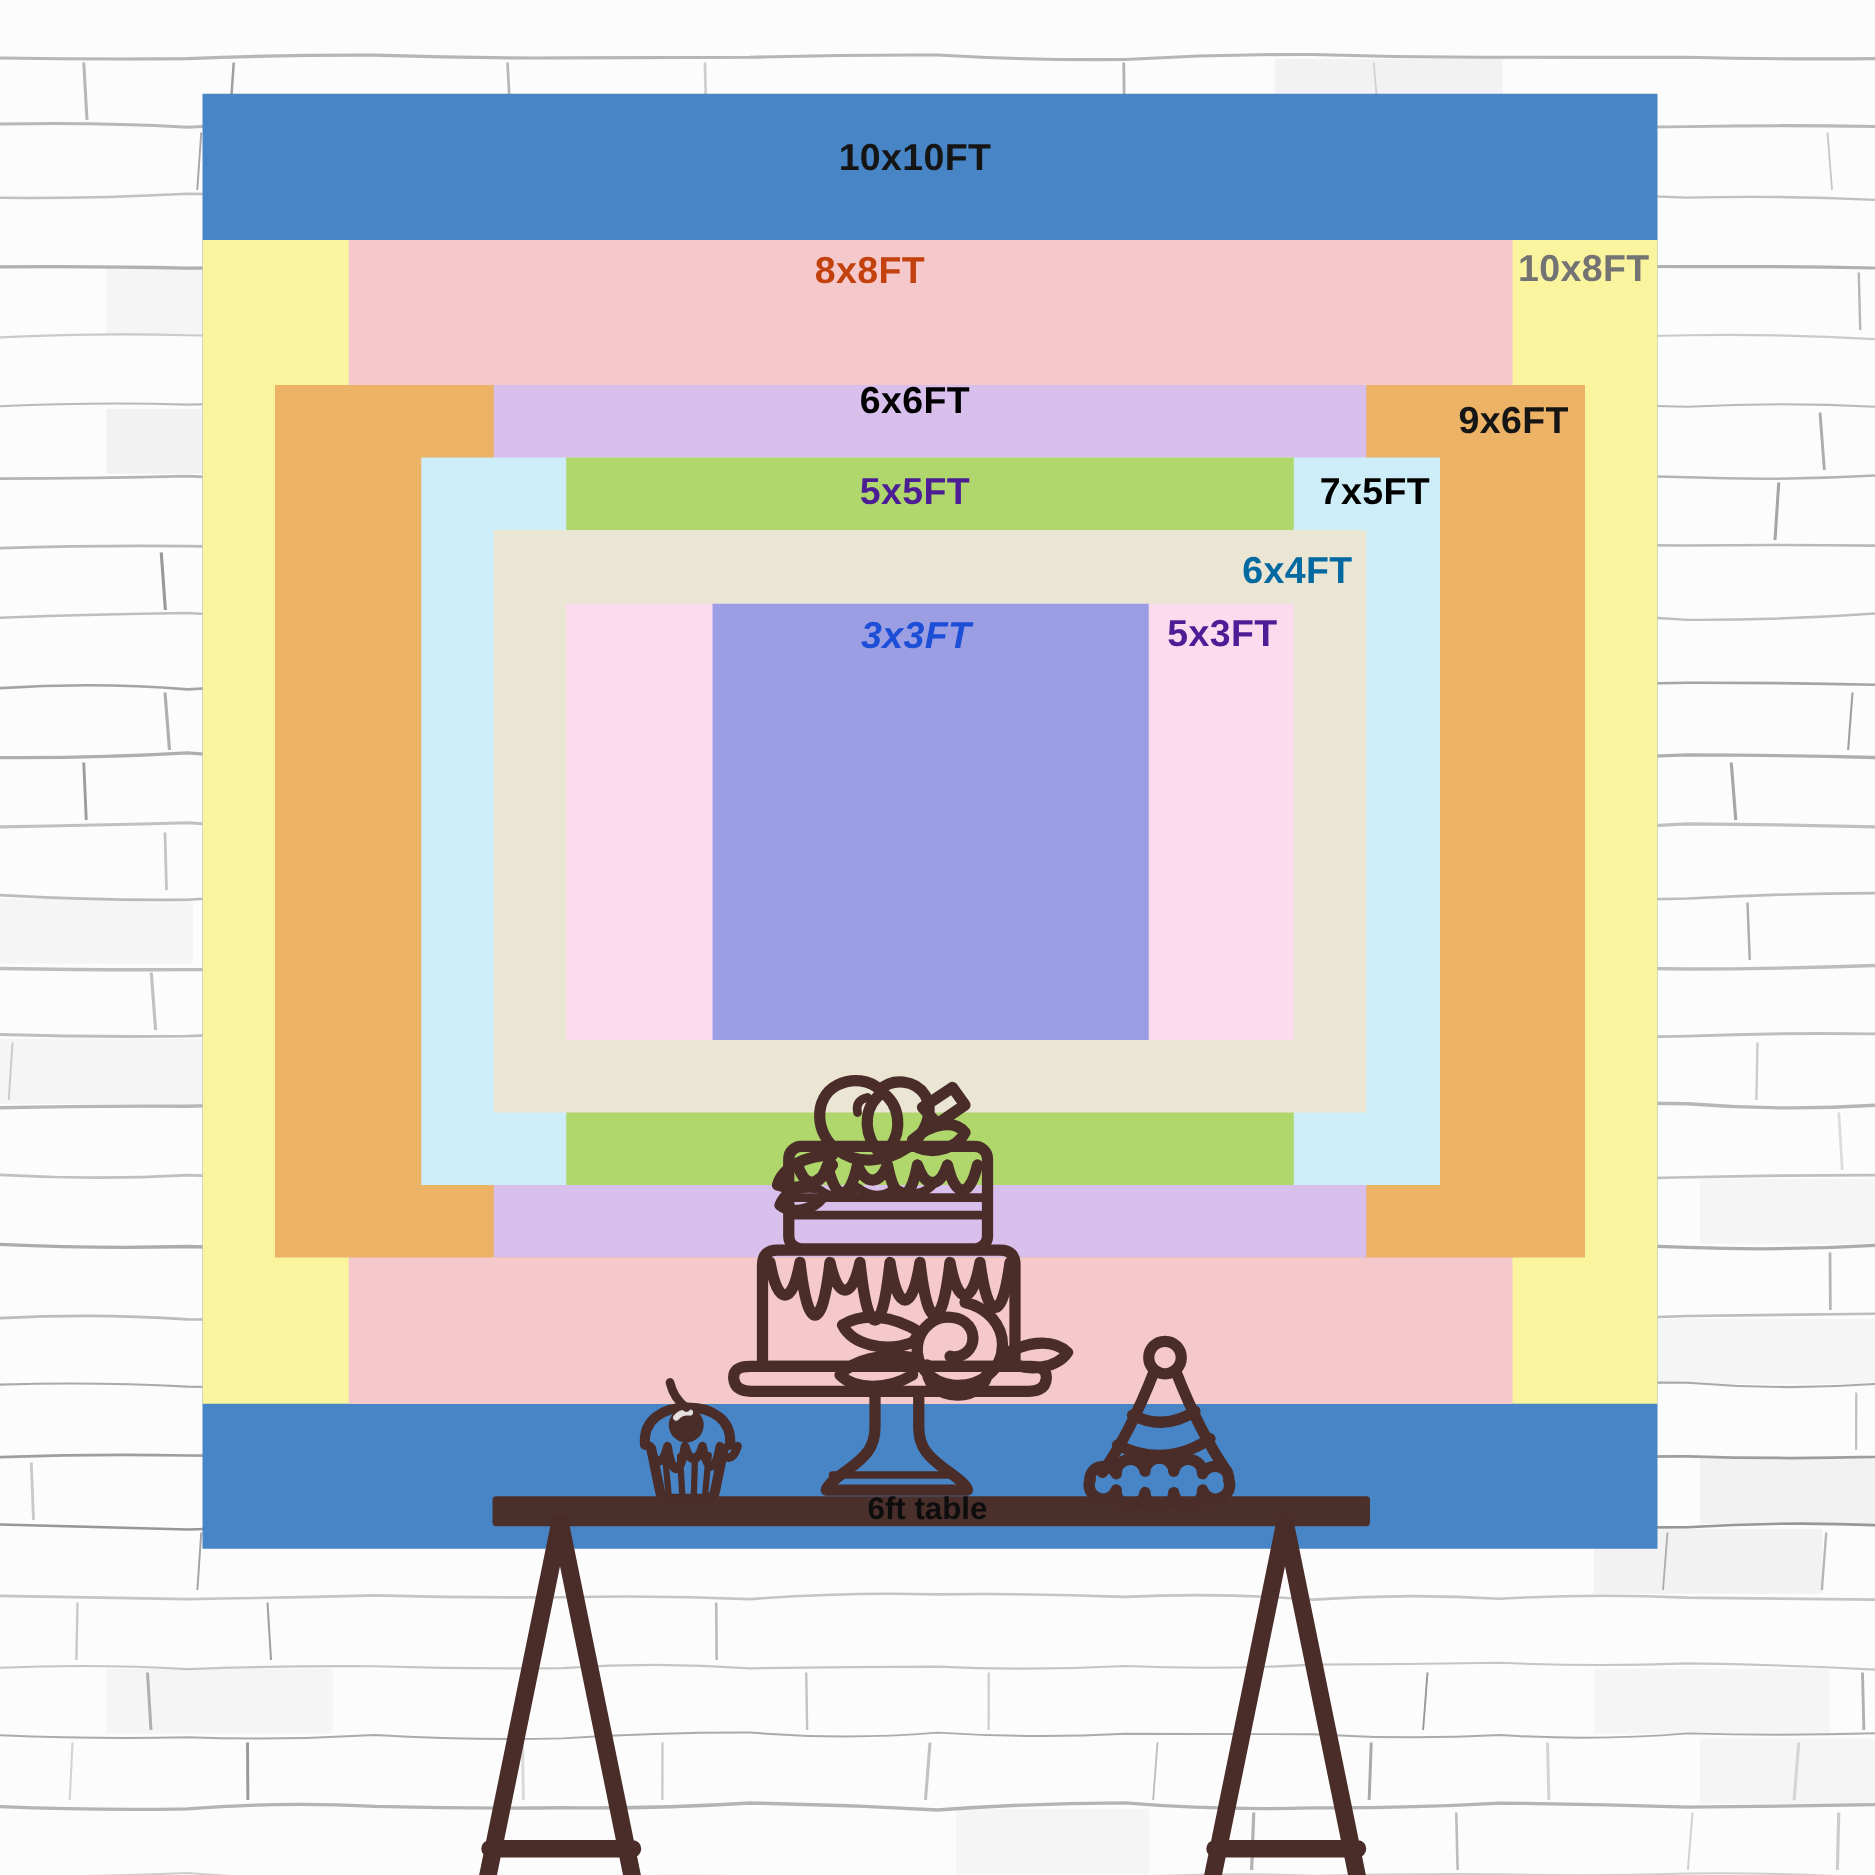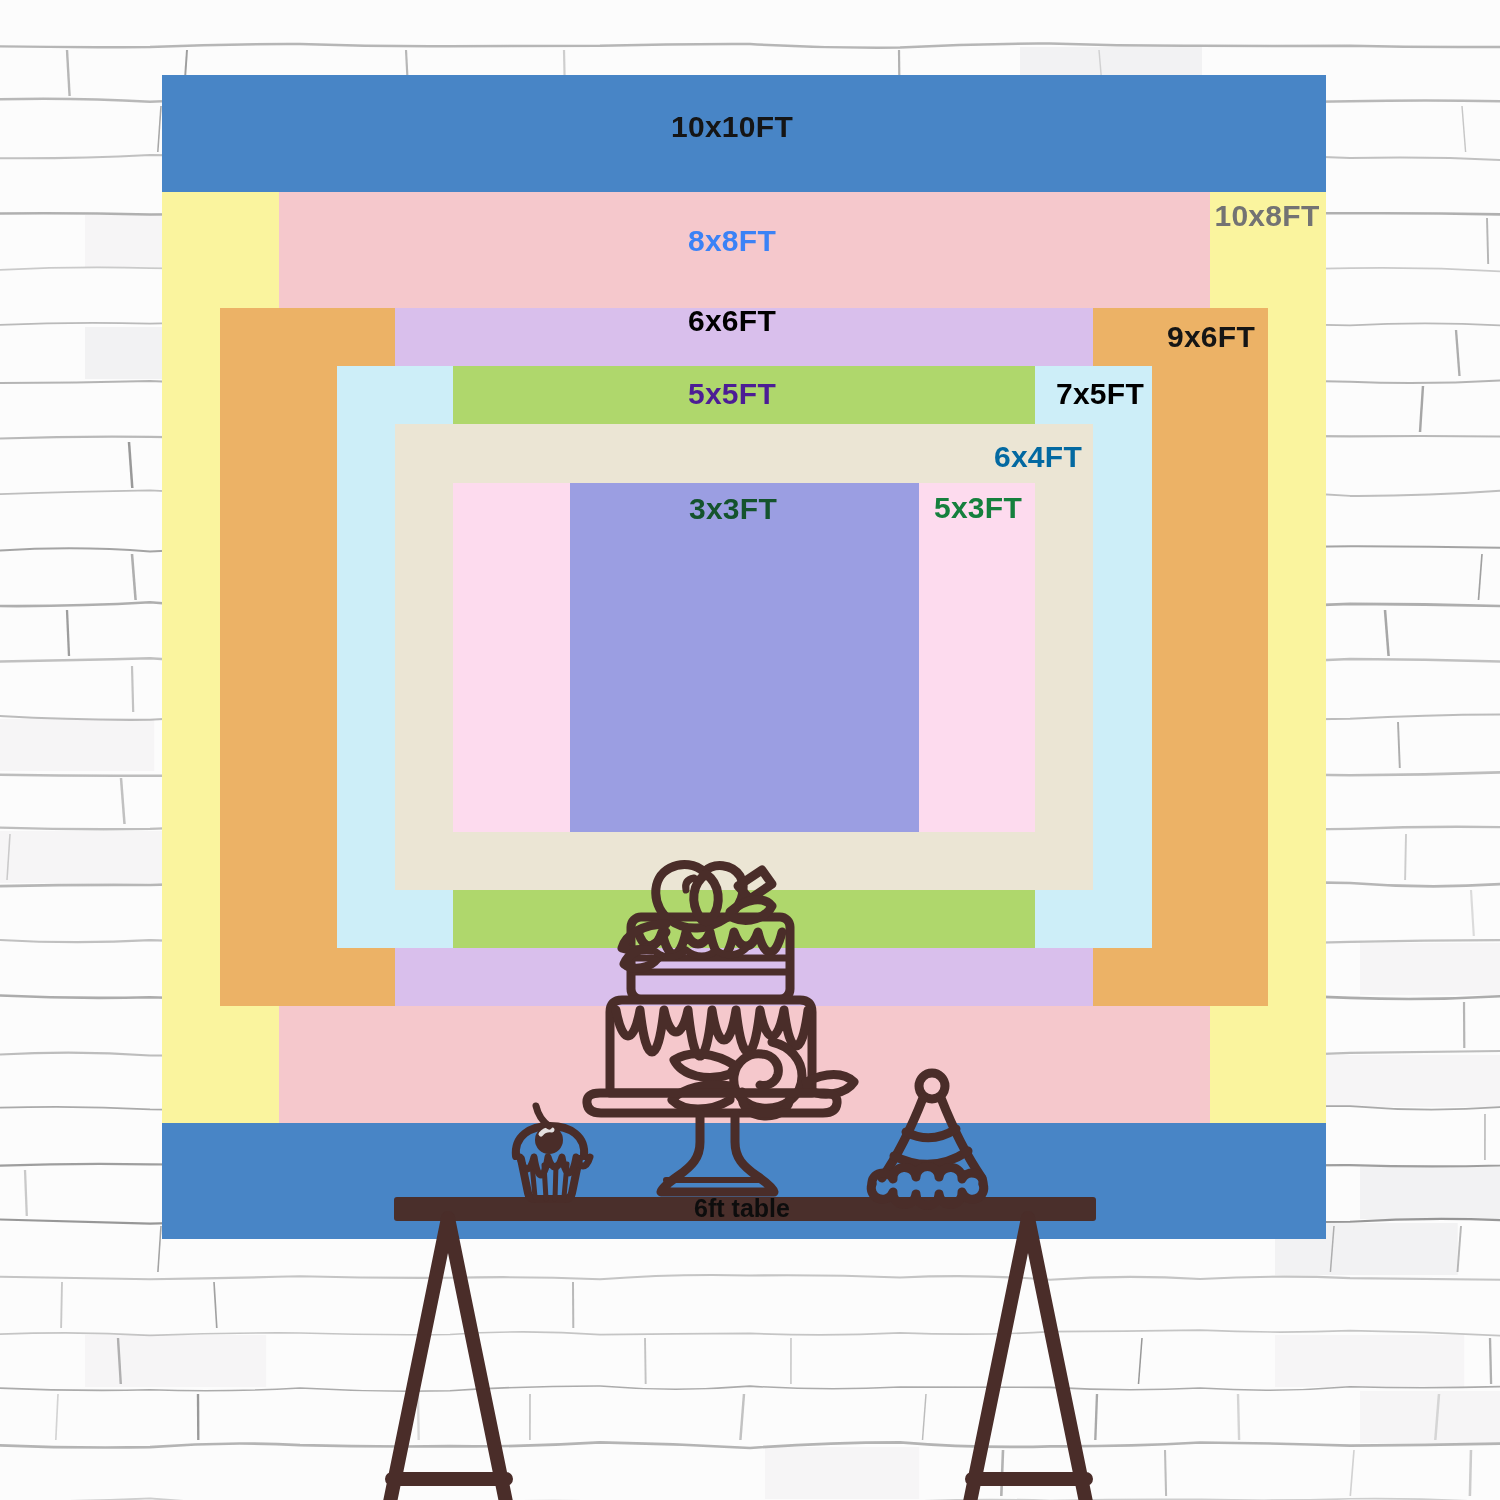--- a/index.html
+++ b/index.html
@@ -217,28 +217,28 @@
       <div class="size-rect" style="left: 279px; top: 192px; width: 931px; height: 931px; background: rgb(245, 200, 204);"></div>
       <div class="size-rect" style="left: 220px; top: 308px; width: 1048px; height: 698px; background: rgb(236, 178, 102);"></div>
       <div class="size-rect" style="left: 395px; top: 308px; width: 698px; height: 698px; background: rgb(217, 191, 236);"></div>
       <div class="size-rect" style="left: 337px; top: 366px; width: 815px; height: 582px; background: rgb(205, 238, 248);"></div>
       <div class="size-rect" style="left: 453px; top: 366px; width: 582px; height: 582px; background: rgb(175, 215, 108);"></div>
       <div class="size-rect" style="left: 395px; top: 424px; width: 698px; height: 466px; background: rgb(235, 229, 212);"></div>
       <div class="size-rect" style="left: 453px; top: 483px; width: 582px; height: 349px; background: rgb(253, 219, 238);"></div>
       <div class="size-rect" style="left: 570px; top: 483px; width: 349px; height: 349px; background: rgb(155, 158, 226);"></div>
       <span class="size-label" style="left: 732px; top: 127px; color: rgb(21, 21, 21);">10x10FT</span>
       <span class="size-label" style="left: 1267px; top: 216px; color: #737373;">10x8FT</span>
-      <span class="size-label" style="left: 732px; top: 217px; color: #3b82f6; margin-top: 24px;">8x8FT</span>
+      <span class="size-label" style="left: 696px; top: 217px; color: #c2410c;">8x8FT</span>
       <span class="size-label" style="left: 1211px; top: 337px; color: rgb(21, 21, 21);">9x6FT</span>
       <span class="size-label" style="left: 732px; top: 321px; color: #000000;">6x6FT</span>
       <span class="size-label" style="left: 1100px; top: 394px; color: #000000;">7x5FT</span>
       <span class="size-label" style="left: 732px; top: 394px; color: #4c1d95;">5x5FT</span>
       <span class="size-label" style="left: 1038px; top: 457px; color: #0369a1;">6x4FT</span>
-      <span class="size-label" style="left: 978px; top: 508px; color: #15803d;">5x3FT</span>
-      <span class="size-label" style="left: 733px; top: 509px; color: #14532d;">3x3FT</span>
+      <span class="size-label" style="left: 978px; top: 508px; color: #4c1d95;">5x3FT</span>
+      <span class="size-label" style="left: 733px; top: 509px; color: #1d4ed8; font-style: italic;">3x3FT</span>
     </div>
 
   <svg id="doodles" width="1500" height="1500" viewBox="0 0 1500 1500">
 
     <g id="table-top-group">
       <rect id="table-bar" x="394" y="1197" width="702" height="24" rx="3" fill="#4A2F2B"></rect>
     </g>
 
     <g id="legs-group" fill="none" stroke-width="14" stroke-linecap="round" stroke="#4A2D29">
       <path d="M448 1218 L388 1512 M448 1218 L508 1512 M392 1479 L506 1479"></path>

